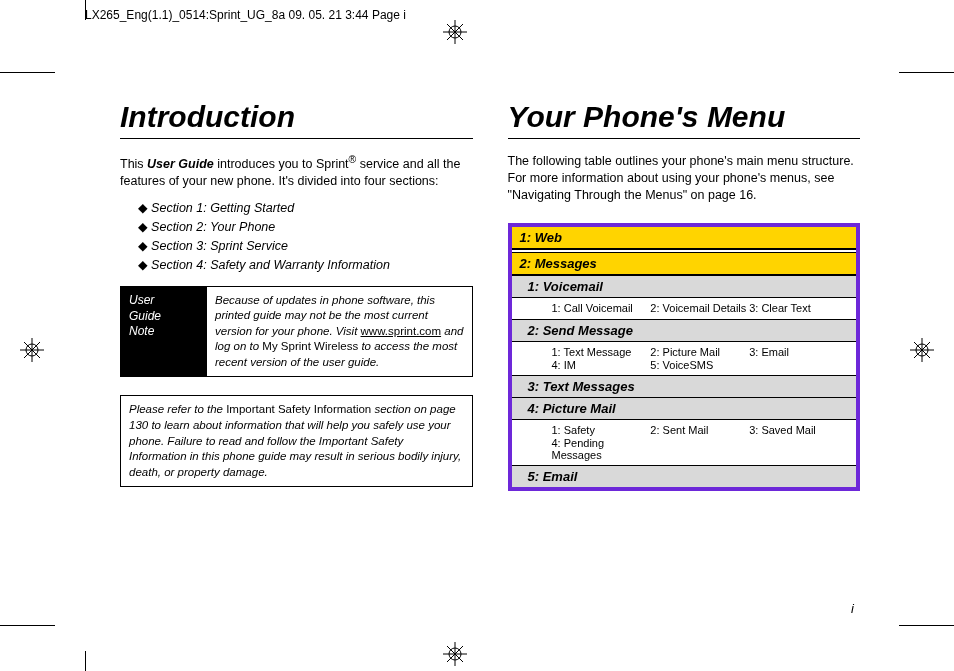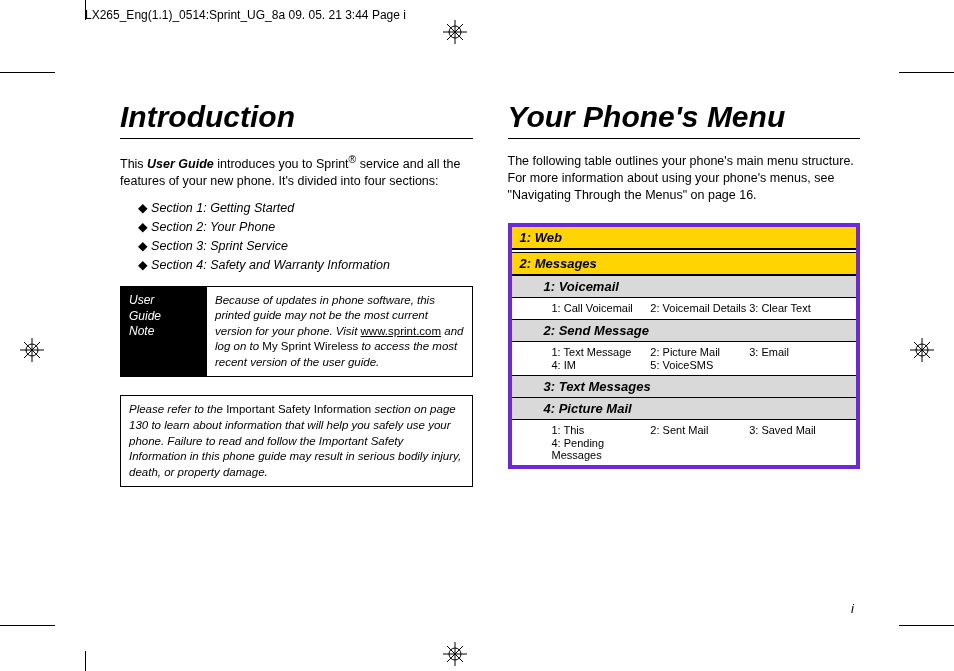--- a/index.html
+++ b/index.html
@@ -99,21 +99,21 @@
   .mt-row {
     border-top: 1px solid #000;
     font-weight: bold;
     font-style: italic;
     font-size: 13px;
     padding: 3px 8px;
   }
   .mt-row:first-child { border-top: none; }
   .mt-yellow { background: #ffd400; border-bottom: 1px solid #000;}
   .mt-sep { height:2px; background:#fff; border-top:1px solid #000; border-bottom:none; padding:0;}
-  .mt-gray { background: #d9d9d9; padding-left: 32px; }
+  .mt-gray { background: #d9d9d9; padding-left: 16px; }
   .mt-sub {
     border-top: 1px solid #000;
     font-size: 11px;
     padding: 4px 8px 4px 40px;
     display: grid;
     grid-template-columns: 1fr 1fr 1fr;
     row-gap: 1px;
   }
   .page-num {
     position: absolute;
@@ -224,22 +224,23 @@
         <span>1: Text Message</span>
           <span>2: Picture Mail</span>
         <span>3: Email</span>
           <span>4: IM</span>
         <span>5: VoiceSMS</span>
           <span></span>
       </div>
       <div class="mt-row mt-gray">3: Text Messages</div>
       <div class="mt-row mt-gray">4: Picture Mail</div>
       <div class="mt-sub">
-        <span>1: This</span>
+        <span>1: Safety</span>
           <span>2: Sent Mail</span>
         <span>3: Saved Mail</span>
           <span>4: Pending Messages</span>
       </div>
+      <div class="mt-row mt-gray">5: Email</div>
     </div>
   </div>
 </div>
 
 <div class="page-num">i</div>
 
 </body></html>

